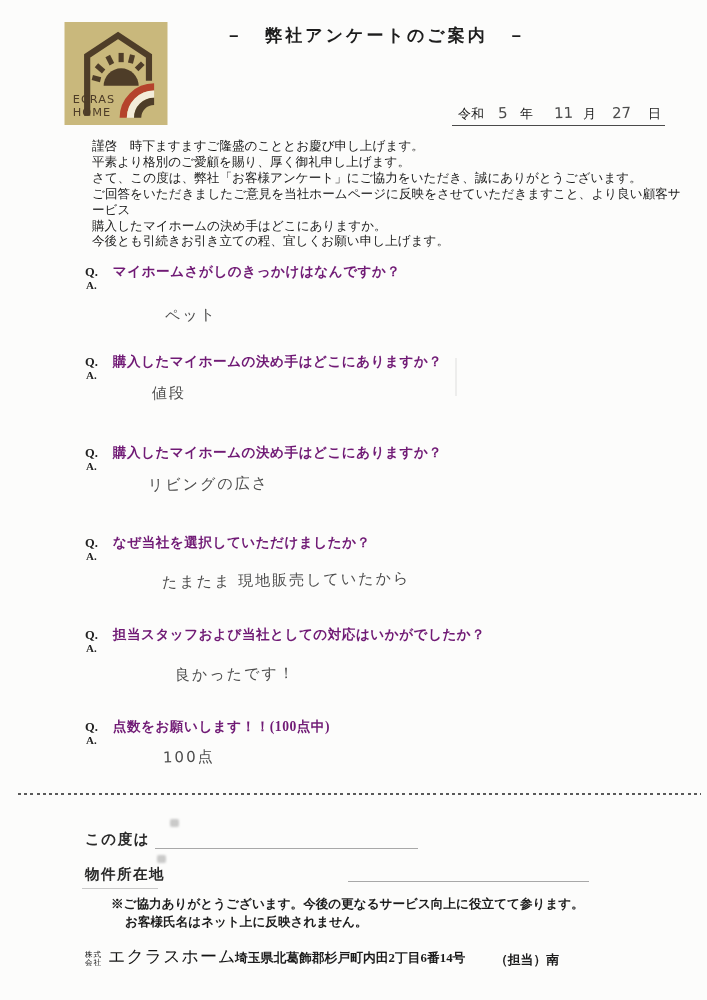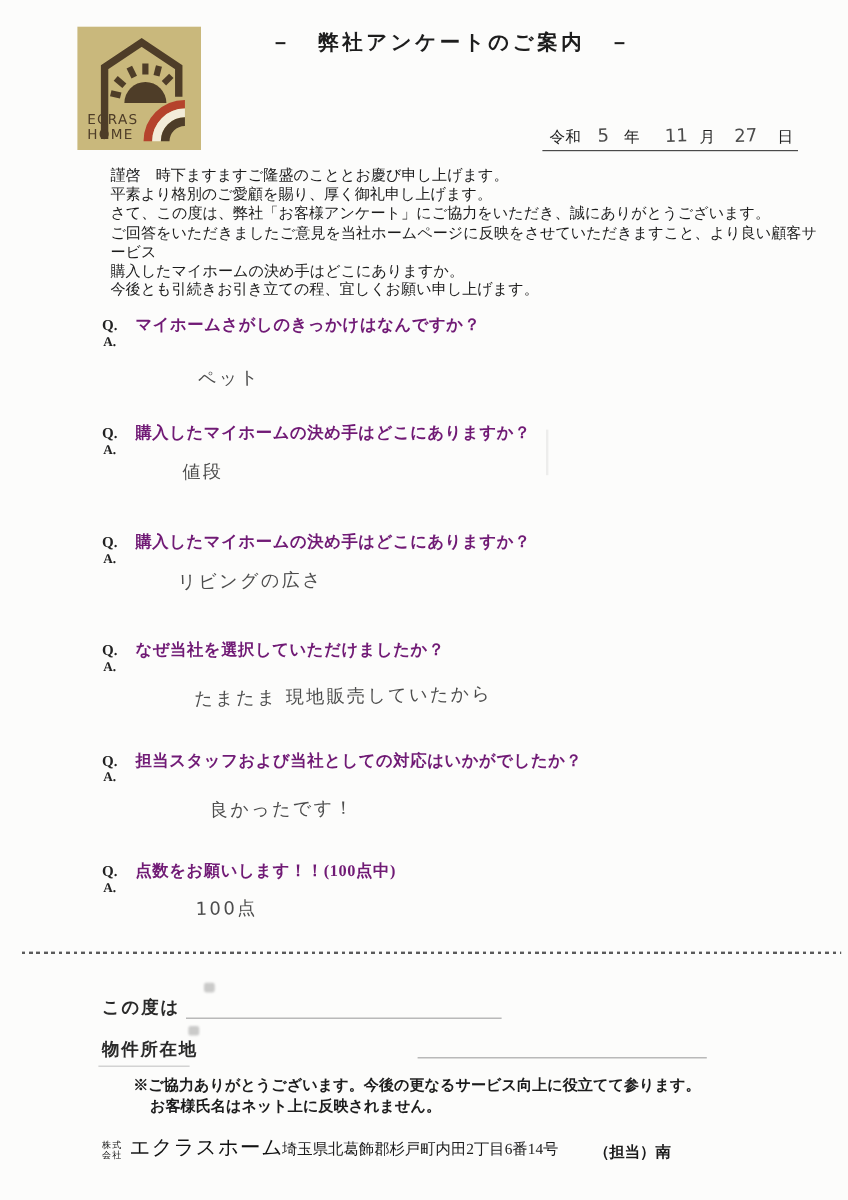--- a/index.html
+++ b/index.html
@@ -69,21 +69,21 @@
 
   
   .notes { left:85px; top:896px; font-size:12.6px; line-height:17.5px; font-weight:600; color:#1c1c1c;margin-left:26px; }
   .notes .indent { padding-left:14px; font-weight:600; }
 
   
   .footer { left:85px; top:944px; width:580px; height:40px; }
   .co-prefix { position:absolute; left:0; top:7px; font-size:7.5px; line-height:8px; letter-spacing:1px; color:#111; }
   .co-name   { position:absolute; left:23px; top:1px; font-size:17px; font-weight:500; letter-spacing:1px;
                font-family:Liberation Serif, serif; color:#111; }
-  .co-addr   { position:absolute; left:150px; top:6px; font-size:12.8px; font-weight:400; color:#1b1b1b; }
+  .co-addr   { position:absolute; left:150px; top:6px; font-size:12.8px; font-weight:700; color:#1b1b1b; }
   .co-contact{ position:absolute; left:410px; top:8px; font-size:12.8px; font-weight:700; color:#1b1b1b;text-align:right; }
 
   
   .artifact { left:455px; top:358px; width:2px; height:38px; background:rgba(0,0,0,0.06); }
 </style>
 </head>
 <body>
 
 <div class="page">
 

